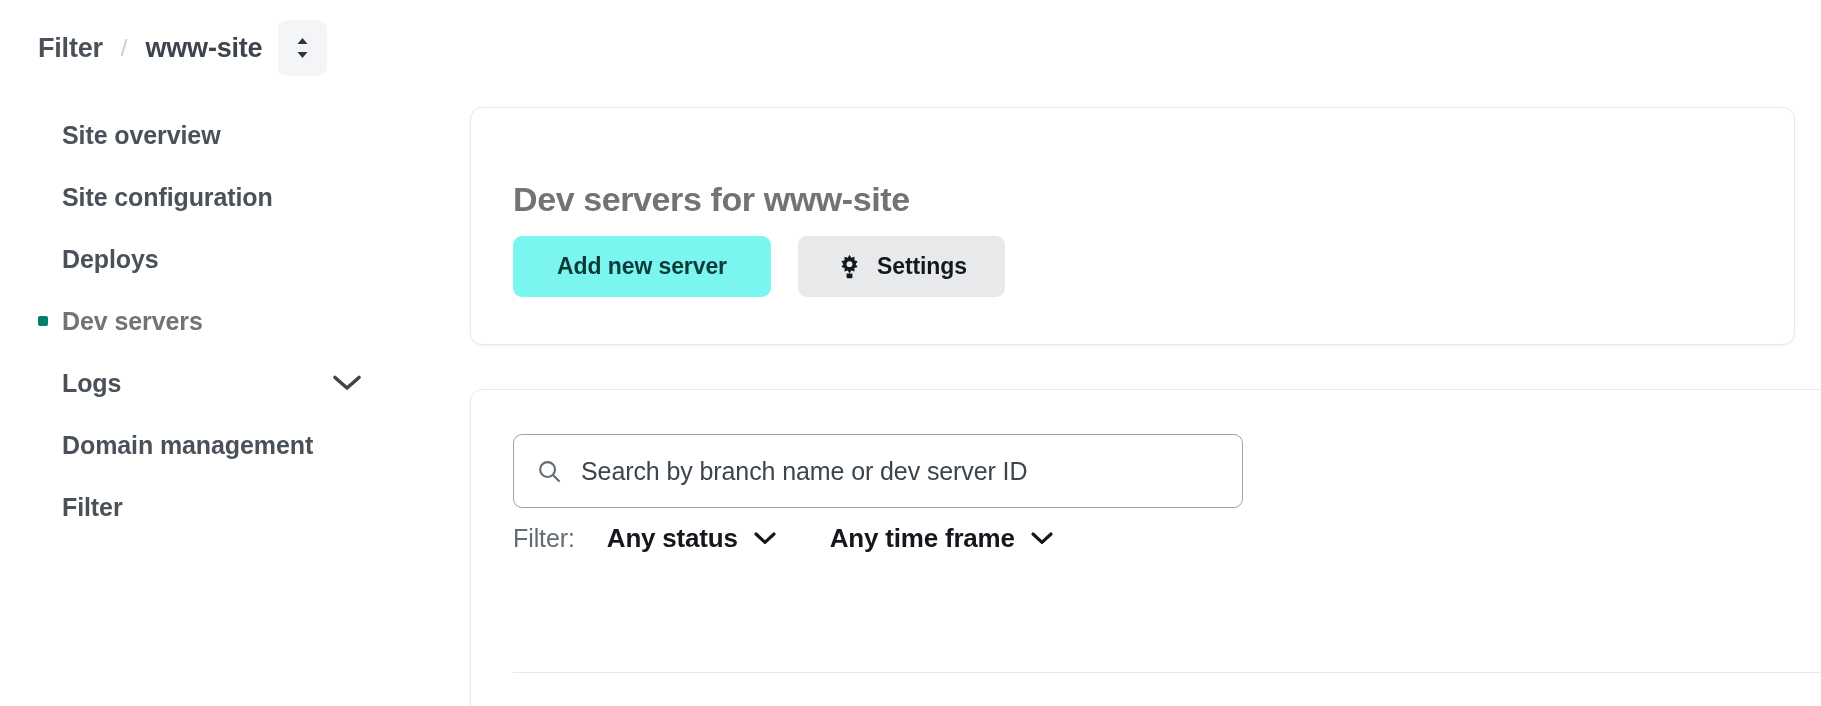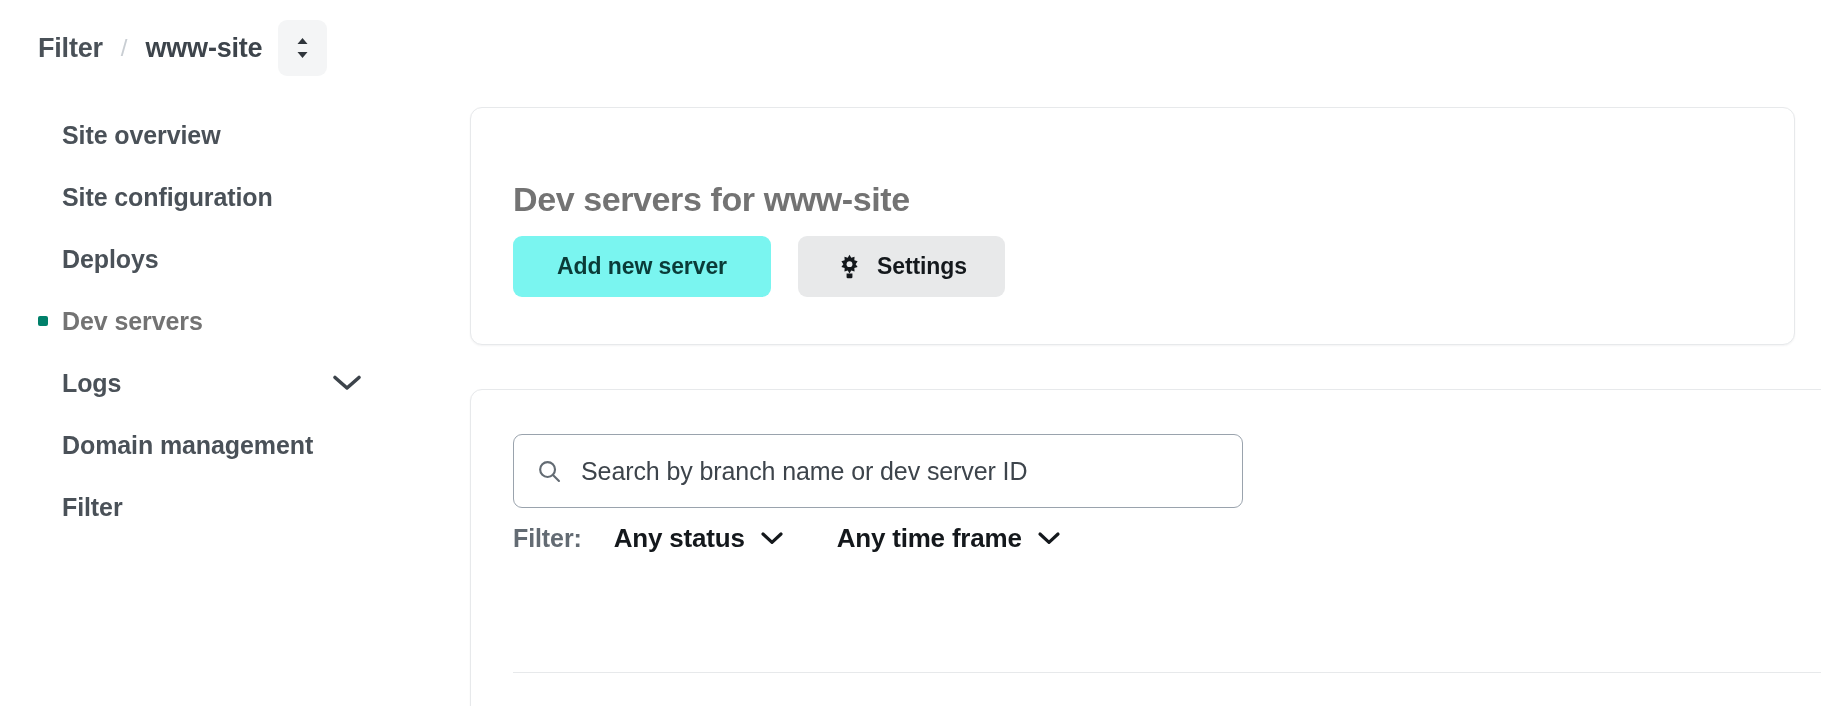--- a/index.html
+++ b/index.html
@@ -226,21 +226,21 @@
   .filter-row {
     position: absolute;
     left: 42px;
     top: 128px;
     display: flex;
     align-items: center;
     height: 40px;
   }
   .filter-label {
     font-size: 25px;
-    font-weight: 700;
+    font-weight: 400;
     color: #636b73;
     letter-spacing: -0.1px;
     margin-right: 32px;
     white-space: nowrap;
   }
   .filter-select {
     display: inline-flex;
     align-items: center;
     gap: 15px;
     background: transparent;

